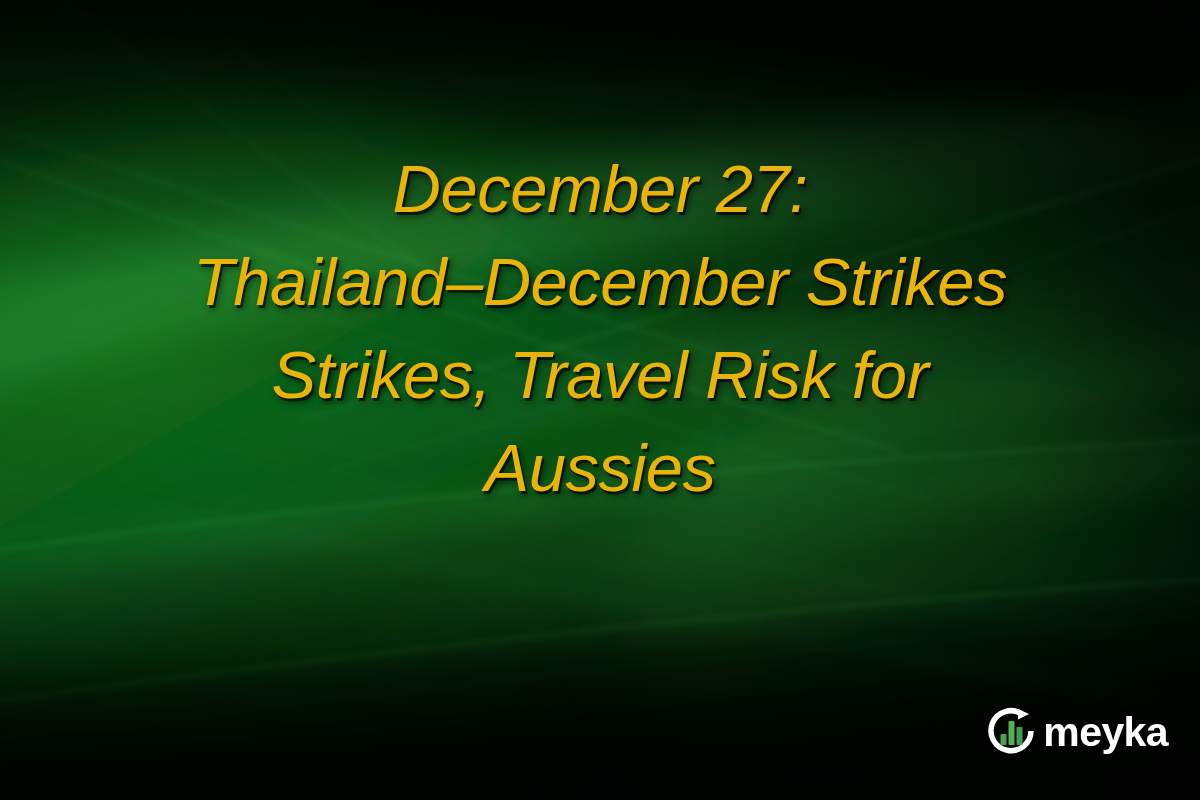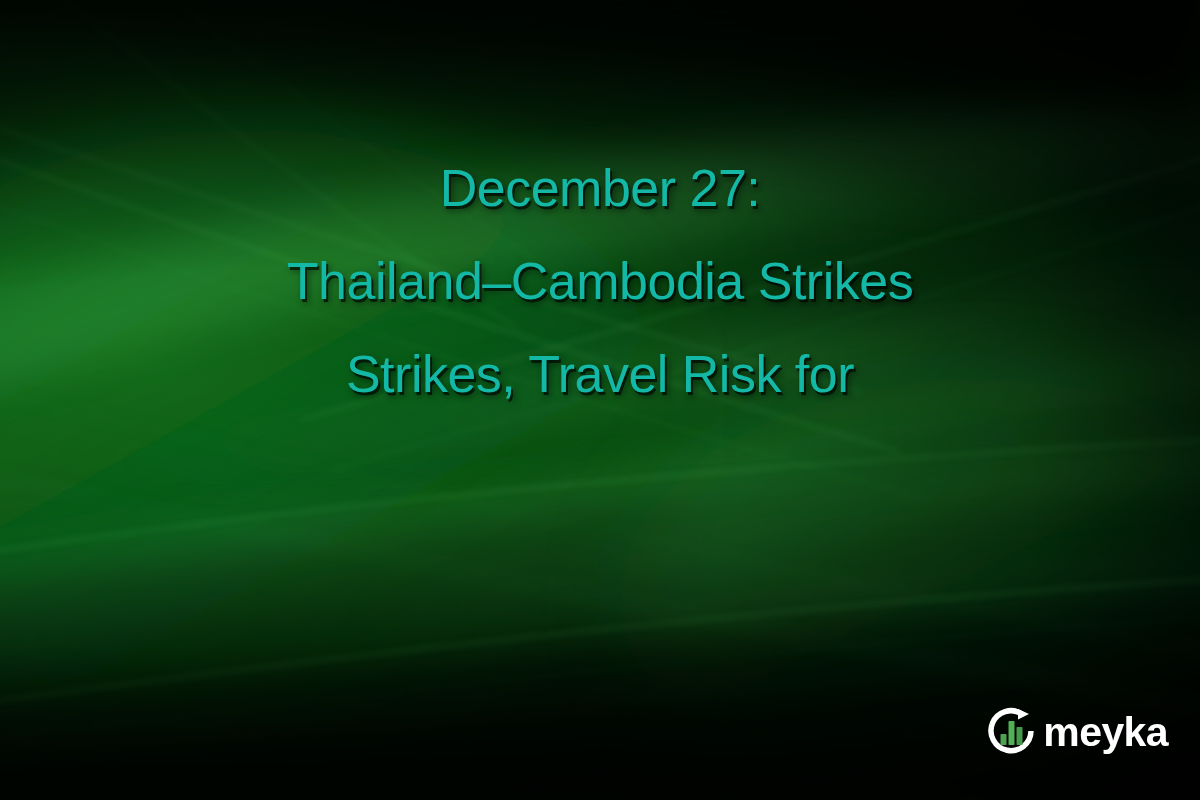--- a/index.html
+++ b/index.html
@@ -54,29 +54,30 @@
     position: absolute;
     left: 0;
     right: 0;
     top: 142px;
     text-align: center;
     padding: 0 40px;
     box-sizing: border-box;
   }
   .title-line {
     display: block;
-    color: #14b8a6;
-    font-size: 52px;
+    color: #eab308;
+    font-size: 67px;
     line-height: 93px;
     font-weight: 400;
     letter-spacing: -0.5px;
     white-space: nowrap;
     text-shadow:
       2px 3px 0 rgba(0,0,0,0.62),
       3px 4px 7px rgba(0,0,0,0.55);
+    font-style: italic;
   }
 
   
   #brand-logo {
     position: absolute;
     right: 32px;
     bottom: 44px;
     display: flex;
     align-items: center;
     gap: 7px;
@@ -188,22 +189,23 @@
       <path d="M150,-20 C280,86 420,190 600,300" stroke="#4dc05c" stroke-width="1" fill="none"></path>
     </g>
   </svg>
 
   <div class="bg-layer" id="bg-top-shade"></div>
   <div class="bg-layer" id="bg-bottom-shade"></div>
   <div class="bg-layer" id="bg-right-shade"></div>
 
   <div id="title-block">
     <span class="title-line">December 27:</span>
-    <span class="title-line">Thailand–Cambodia Strikes</span>
+    <span class="title-line">Thailand–December Strikes</span>
     <span class="title-line">Strikes, Travel Risk for</span>
+    <span class="title-line">Aussies</span>
   </div>
 
   <div id="brand-logo">
     <svg id="brand-mark" viewBox="0 0 100 100">
 
       <path d="M 72 16
                A 40 40 0 1 0 90 50" fill="none" stroke="#ffffff" stroke-width="11" stroke-linecap="butt"></path>
 
       <path d="M 64 6 L 86 16 L 64 27 Z" fill="#ffffff"></path>
 

